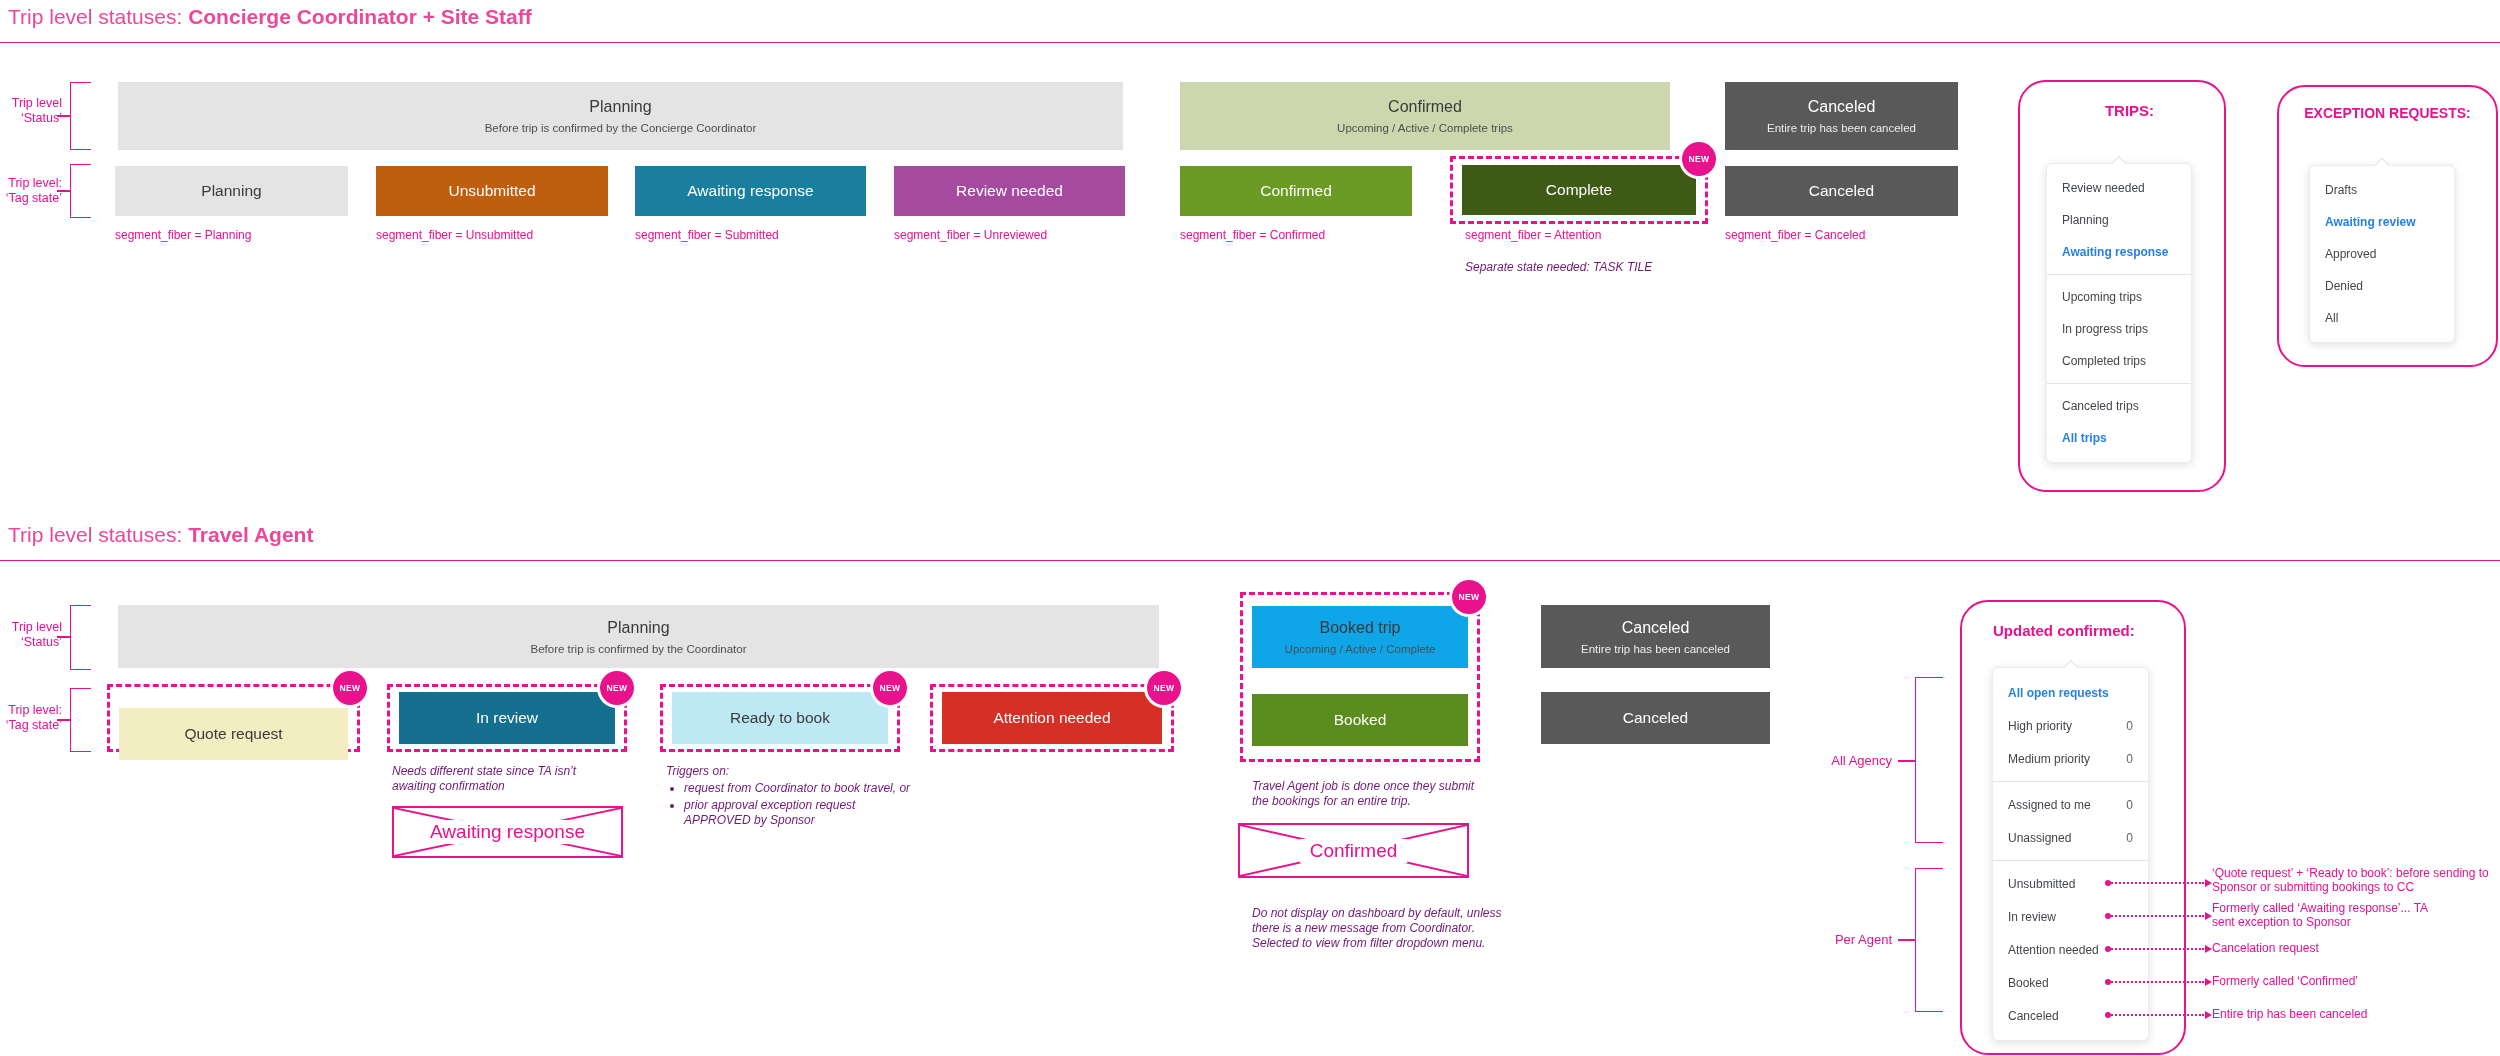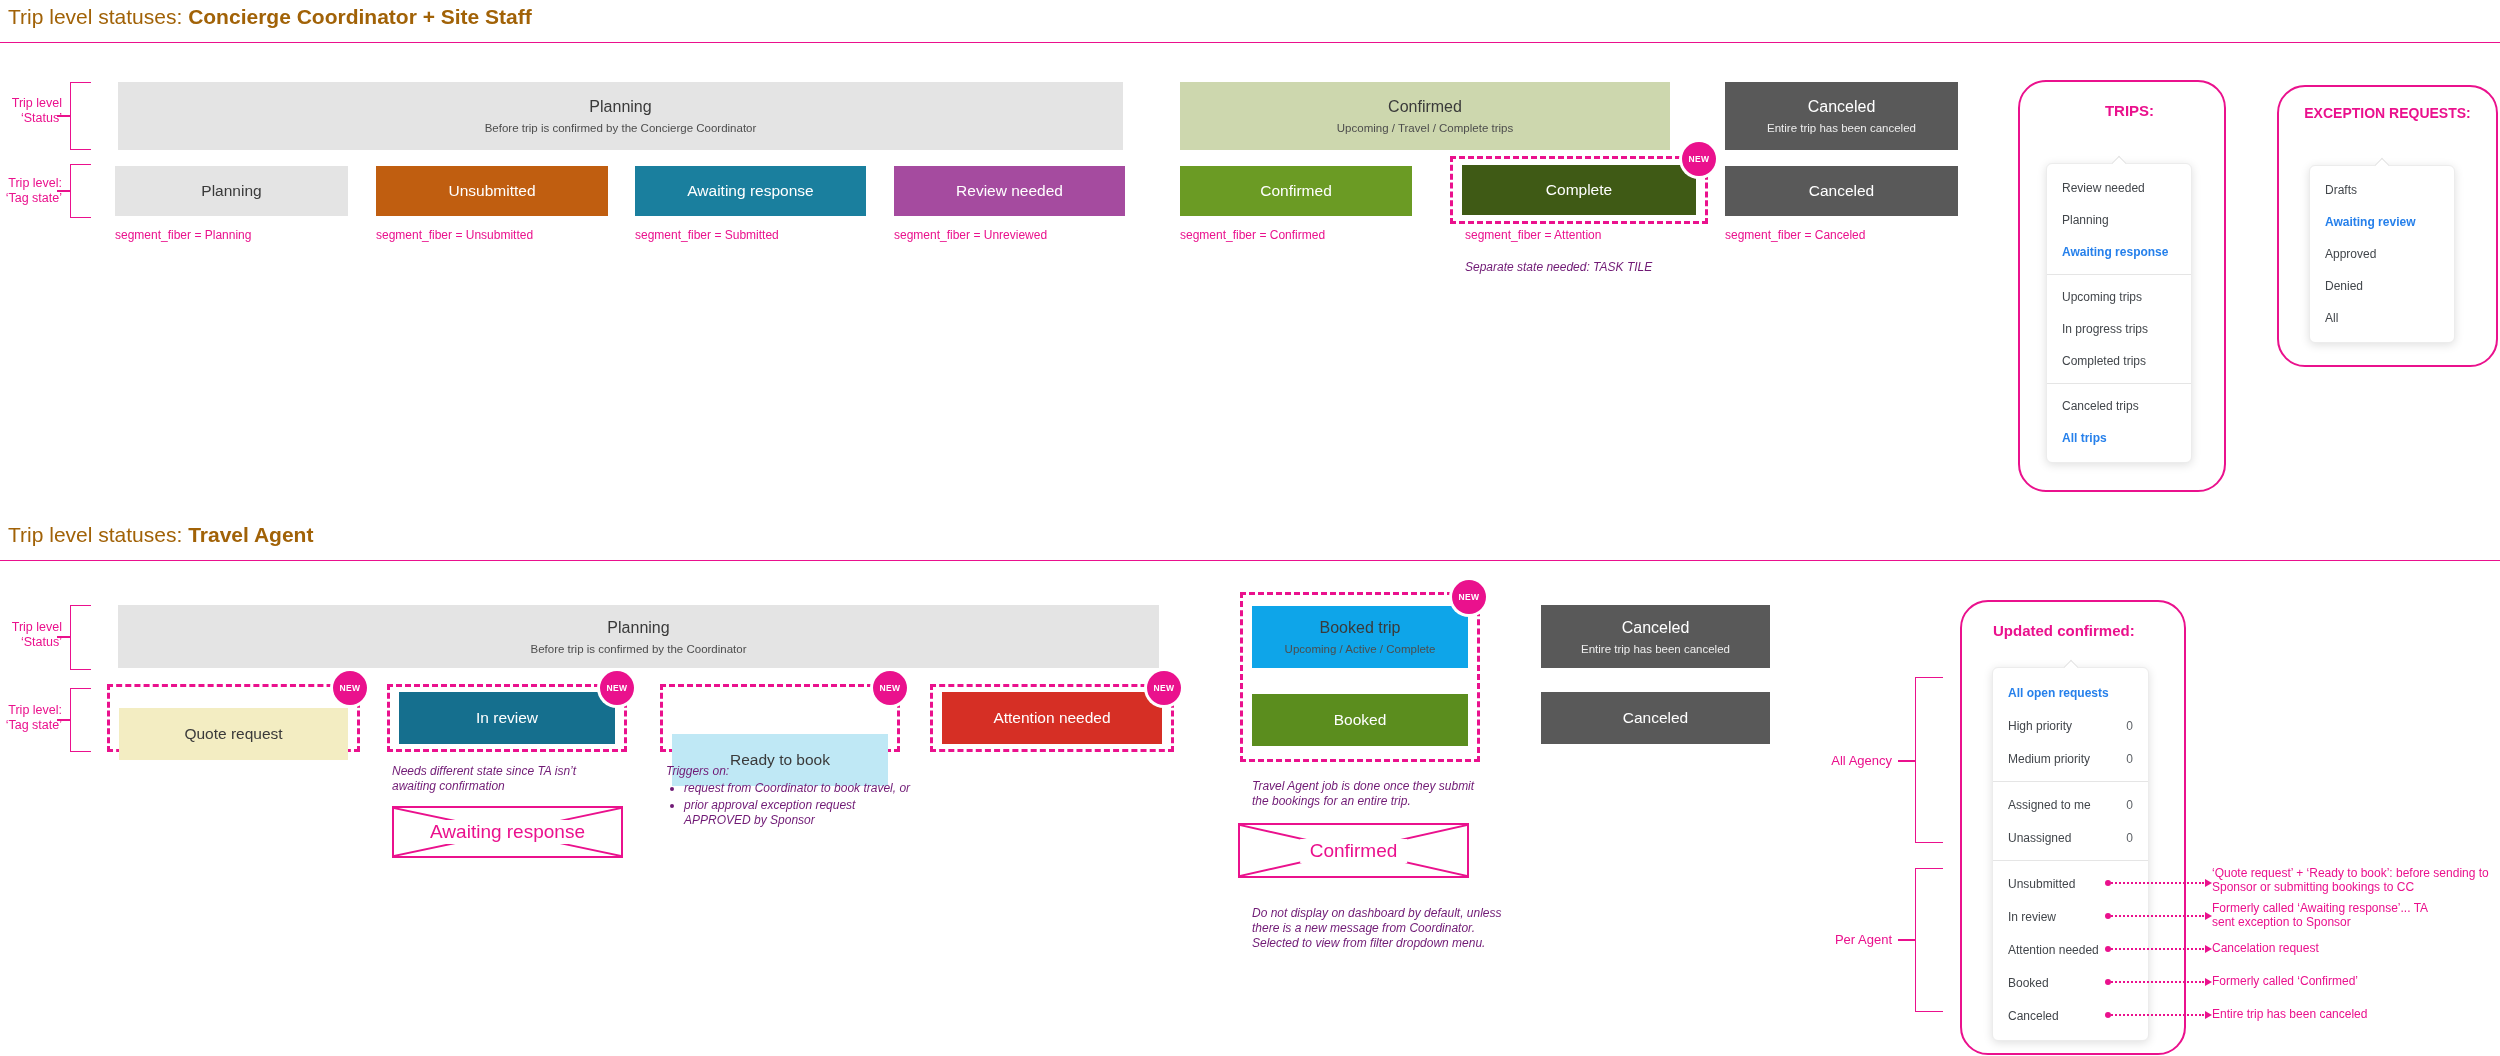--- a/index.html
+++ b/index.html
@@ -1,19 +1,19 @@
 <!DOCTYPE html>
 <html><head>
 <meta charset="utf-8">
 <style>
   html,body{margin:0;padding:0;background:#fff;}
   .canvas{position:relative;width:2500px;height:1056px;overflow:hidden;
           font-family:"Liberation Sans","DejaVu Sans",sans-serif;color:#3a3a3a;background:#fff;}
   .abs{position:absolute;box-sizing:border-box;}
-  .sec-title{font-size:21px;color:#a16207;white-space:nowrap;}
+  .sec-title{font-size:21px;color:#ec4899;white-space:nowrap;}
   .sec-title b{font-weight:700;}
   .hr{border-top:1.5px solid #ea118d;height:0;}
   .status-box{display:flex;flex-direction:column;align-items:center;justify-content:center;gap:6px;text-align:center;}
   .status-title{font-size:16px;color:#3a3a3a;}
   .status-sub{font-size:11.5px;color:#4d4d4d;}
   .dark .status-title{color:#fff;}
   .dark .status-sub{color:#ededed;}
   .tag{display:flex;align-items:center;justify-content:center;font-size:15.5px;}
   .fiber{font-size:12px;color:#ea118d;white-space:nowrap;}
   .pink-note{font-size:12px;color:#701a75;font-style:italic;line-height:15px;}
@@ -73,21 +73,21 @@
   </div>
   <div class="bracket abs" style="left:70px;top:164px;width:21px;height:54px;"></div>
   <div class="bdash abs" style="left:57px;top:190px;width:13px;"></div>
 
   <div class="status-box abs" style="left:118px;top:82px;width:1005px;height:68px;background:#e4e4e4;">
     <div class="status-title">Planning</div>
     <div class="status-sub">Before trip is confirmed by the Concierge Coordinator</div>
   </div>
   <div class="status-box abs" style="left:1180px;top:82px;width:490px;height:68px;background:#cdd7ae;">
     <div class="status-title">Confirmed</div>
-    <div class="status-sub">Upcoming / Travel / Complete trips</div>
+    <div class="status-sub">Upcoming / Active / Complete trips</div>
   </div>
   <div class="status-box dark abs" style="left:1725px;top:82px;width:233px;height:68px;background:#595959;">
     <div class="status-title">Canceled</div>
     <div class="status-sub">Entire trip has been canceled</div>
   </div>
 
   <div class="tag abs" style="left:115px;top:166px;width:233px;height:50px;background:#e4e4e4;color:#3a3a3a;">Planning</div>
   <div class="tag abs" style="left:376px;top:166px;width:232px;height:50px;background:#c05e10;color:#fff;">Unsubmitted</div>
   <div class="tag abs" style="left:635px;top:166px;width:231px;height:50px;background:#1a7f9e;color:#fff;">Awaiting response</div>
   <div class="tag abs" style="left:894px;top:166px;width:231px;height:50px;background:#a54b9f;color:#fff;">Review needed</div>
@@ -172,21 +172,21 @@
 
   <div class="dashedwrap abs" style="left:107px;top:684px;width:253px;height:68px;">
     <div class="tag abs" style="left:9px;top:5px;width:229px;height:52px;background:#f3edc2;color:#3a3a3a;margin-top:16px;">Quote request</div>
     <div class="badge" style="top:-16px;right:-10px;">NEW</div>
   </div>
   <div class="dashedwrap abs" style="left:387px;top:684px;width:240px;height:68px;">
     <div class="tag abs" style="left:9px;top:5px;width:216px;height:52px;background:#156f8e;color:#fff;">In review</div>
     <div class="badge" style="top:-16px;right:-10px;">NEW</div>
   </div>
   <div class="dashedwrap abs" style="left:660px;top:684px;width:240px;height:68px;">
-    <div class="tag abs" style="left:9px;top:5px;width:216px;height:52px;background:#bfe8f5;color:#3a3a3a;margin-top:42px;">Ready to book</div>
+    <div class="tag abs" style="left:9px;top:5px;width:216px;height:52px;background:#bfe8f5;color:#3a3a3a;">Ready to book</div>
     <div class="badge" style="top:-16px;right:-10px;">NEW</div>
   </div>
   <div class="dashedwrap abs" style="left:930px;top:684px;width:244px;height:68px;">
     <div class="tag abs" style="left:9px;top:5px;width:220px;height:52px;background:#d62f25;color:#fff;">Attention needed</div>
     <div class="badge" style="top:-16px;right:-10px;">NEW</div>
   </div>
   <div class="tag abs" style="left:1541px;top:692px;width:229px;height:52px;background:#595959;color:#fff;">Canceled</div>
 
   <div class="pink-note abs" style="left:392px;top:764px;width:225px;">Needs different state since TA isn’t awaiting confirmation</div>
   <div class="crossbox abs" style="left:392px;top:806px;width:231px;height:52px;">

